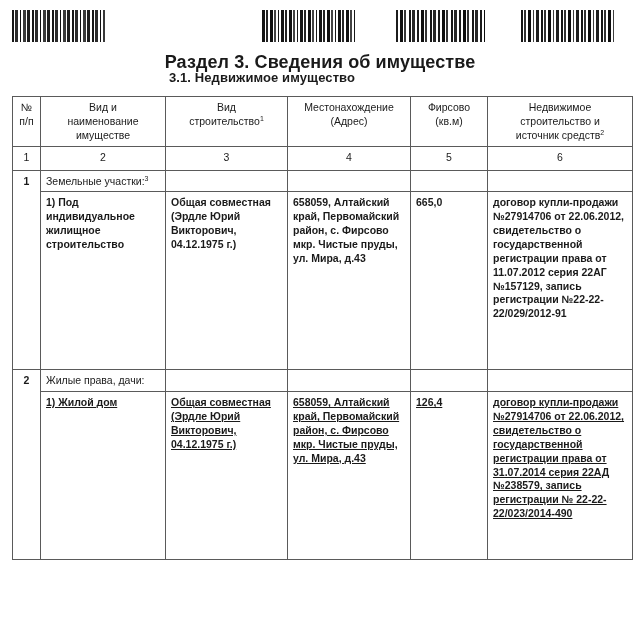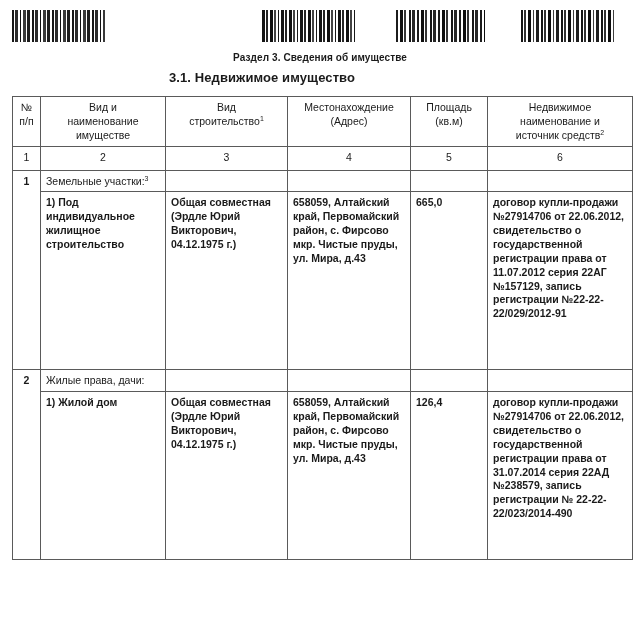--- a/index.html
+++ b/index.html
@@ -67,21 +67,21 @@
       #1f1f1f 15px, #1f1f1f 18px, #ffffff 18px, #ffffff 20px);
   }
 
   
   .doc-title {
     position: absolute;
     top: 52px;
     left: 0;
     width: 640px;
     text-align: center;
-    font-size: 10px;
+    font-size: 18px;
     font-weight: bold;
     letter-spacing: 0.1px;
   }
   .doc-subtitle {
     position: absolute;
     top: 70px;
     left: 0;
     width: 524px;
     text-align: center;
     font-size: 13px;
@@ -188,26 +188,26 @@
         </th>
         <th class="hd">
           <div>Вид</div>
           <div><span>строительство</span><sup>1</sup></div>
         </th>
         <th class="hd">
           <div>Местонахождение</div>
           <div>(Адрес)</div>
         </th>
         <th class="hd">
-          <div>Площадь</div>
+          <div>Фирсово</div>
           <div>(кв.м)</div>
         </th>
         <th class="hd">
           <div>Недвижимое</div>
-          <div>наименование и</div>
+          <div>строительство и</div>
           <div><span>источник средств</span><sup>2</sup></div>
         </th>
       </tr>
       <tr>
         <td class="numrow">1</td>
         <td class="numrow">2</td>
         <td class="numrow">3</td>
         <td class="numrow">4</td>
         <td class="numrow">5</td>
         <td class="numrow">6</td>
@@ -234,21 +234,21 @@
 
       <tr>
         <td class="idx" rowspan="2">2</td>
         <td class="grp"><span>Жилые права, дачи:</span><sup></sup></td>
         <td></td>
         <td></td>
         <td></td>
         <td></td>
       </tr>
 
-      <tr style="height: 168px;">
+      <tr style="height: 168px; text-decoration: underline;">
         <td class="body">1) Жилой дом</td>
         <td class="body">Общая совместная (Эрдле Юрий Викторович, 04.12.1975 г.)</td>
         <td class="body">658059, Алтайский край, Первомайский район, с. Фирсово мкр. Чистые пруды, ул. Мира, д.43</td>
         <td class="body">126,4</td>
         <td class="body">договор купли-продажи №27914706 от 22.06.2012, свидетельство о государственной регистрации права от 31.07.2014 серия 22АД №238579, запись регистрации № 22-22-22/023/2014-490</td>
       </tr>
     </tbody>
   </table>
 </div>
 

